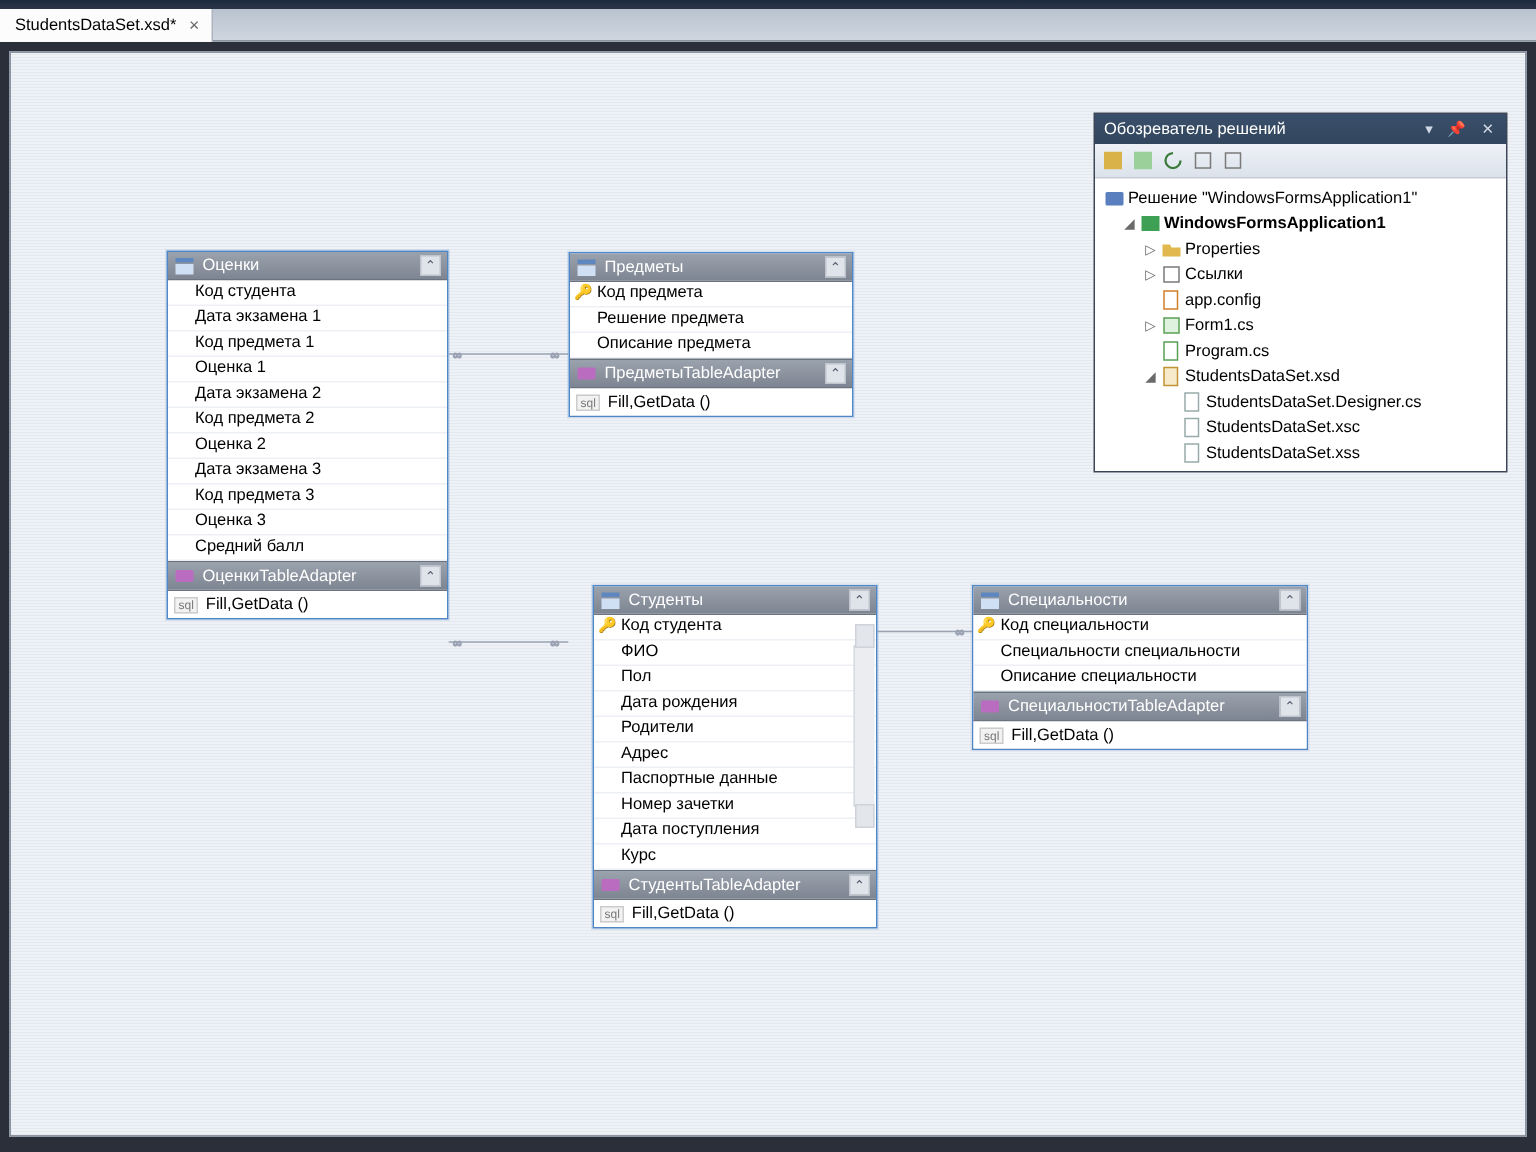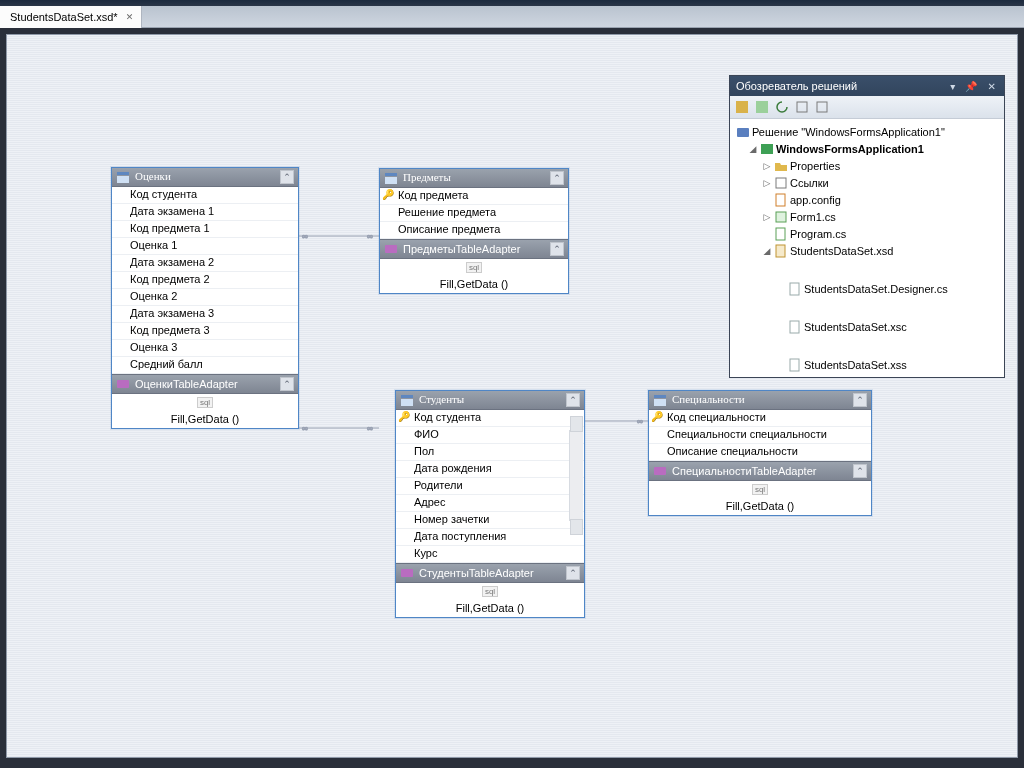--- a/index.html
+++ b/index.html
@@ -43,24 +43,24 @@
     width: 190px;
     border: 1px solid #4f86c6;
     background: #fff;
     box-shadow: 0 0 0 1px rgba(79,134,198,.15);
   }
   .tb-header {
     background: linear-gradient(#9aa2ad,#7e8592);
     color: #fff;
     font-size: 11px;
     display: flex;
+    align-items: center;
     gap: 5px;
     padding: 2px 4px;
     border-bottom: 1px solid #6b7280;
-    font-family: Liberation Serif, serif;
   }
   .tb-header .icn { width: 14px; height: 14px; display:inline-block; }
   .tb-header .collapse {
     margin-left: auto;
     width: 14px; height: 14px;
     border: 1px solid #c0c5cd;
     background: #dfe3ea;
     color: #5a6170;
     font-size: 9px;
     line-height: 12px;
@@ -103,21 +103,20 @@
     line-height: 12px;
     text-align: center;
   }
   .tb-method {
     background:#fff;
     display:flex;
     align-items:center;
     gap:5px;
     padding: 3px 4px;
     font-size:11px;
-    flex-direction:column;
   }
   .sql-badge { font-size:8px; color:#777; background:#f2f2f2; border:1px solid #ccc; padding:0 2px; line-height:9px; }
   .scrollbar {
     position: absolute;
     right: 1px; top: 20px; bottom: 42px;
     width: 14px;
     background: #ecedf0;
     border-left: 1px solid #d7dbe1;
   }
   .scrollbar::before, .scrollbar::after {
@@ -164,21 +163,21 @@
   }
   .sp-tree { padding: 4px 2px; font-size: 11px; }
   .tree-row {
     display:flex;align-items:center;height:17px;padding-left:4px;gap:2px;white-space:nowrap;
   }
   .tree-row .tw { width:10px; text-align:center; color:#6a6a6a; font-size:9px; }
   .tree-row .ticon { width:14px;height:14px;display:inline-block;flex-shrink:0; }
   .bold { font-weight:bold; }
   .indent1 { padding-left: 16px; }
   .indent2 { padding-left: 30px; }
-  .indent3 { padding-left: 44px; margin-top: 21px; }
+  .indent3 { padding-left: 44px; }
   svg.icn-table { fill:#5e87c0; }
   svg.icn-adapter { fill:#b96cc0; }
   svg.icn-sol { fill:#5a7fbf; }
   svg.icn-proj { fill:#3ea055; }
   svg.icn-folder { fill:#e0b84d; }
   svg.icn-ref { fill:#7a7a7a; }
   svg.icn-cfg { fill:#d07f2a; }
   svg.icn-cs { fill:#5aa056; }
   svg.icn-xsd { fill:#c09433; }
   svg.icn-file { fill:#8a8a8a; }
@@ -345,20 +344,24 @@
       <div class="tb-row">
           <span class="keycell"></span>
           <span class="colname">Родители</span>
         </div>
       <div class="tb-row">
           <span class="keycell"></span>
           <span class="colname">Адрес</span>
         </div>
       <div class="tb-row">
           <span class="keycell"></span>
+          <span class="colname">Паспортные данные</span>
+        </div>
+      <div class="tb-row">
+          <span class="keycell"></span>
           <span class="colname">Номер зачетки</span>
         </div>
       <div class="tb-row">
           <span class="keycell"></span>
           <span class="colname">Дата поступления</span>
         </div>
       <div class="tb-row">
           <span class="keycell"></span>
           <span class="colname">Курс</span>
         </div>

